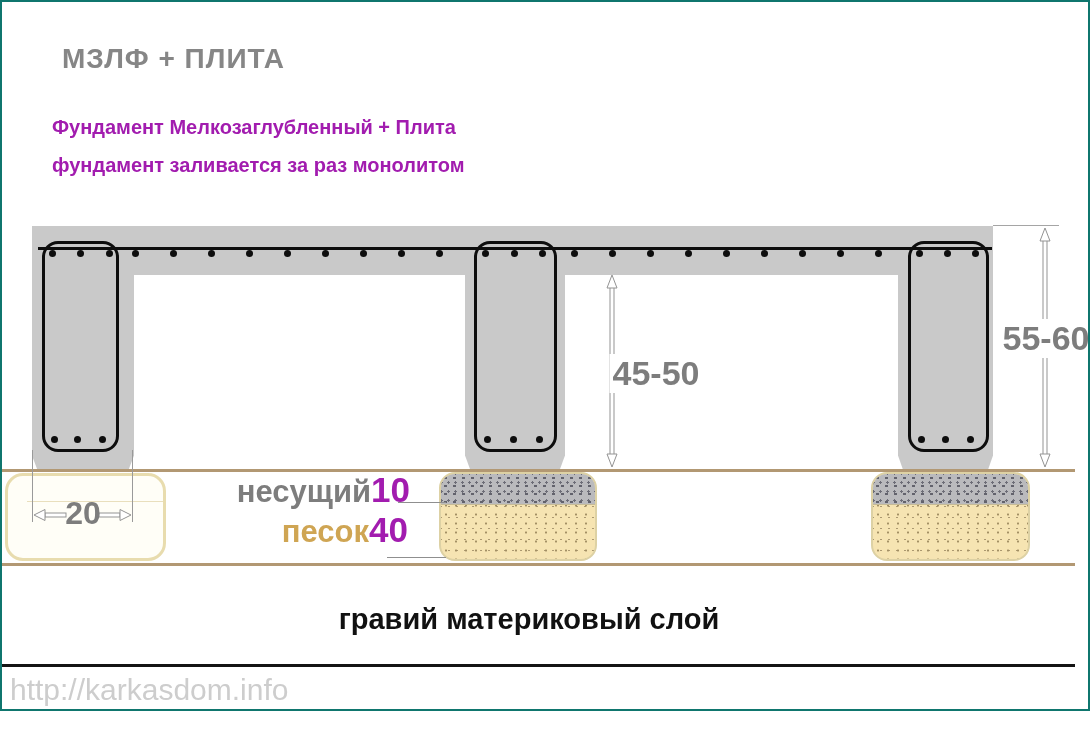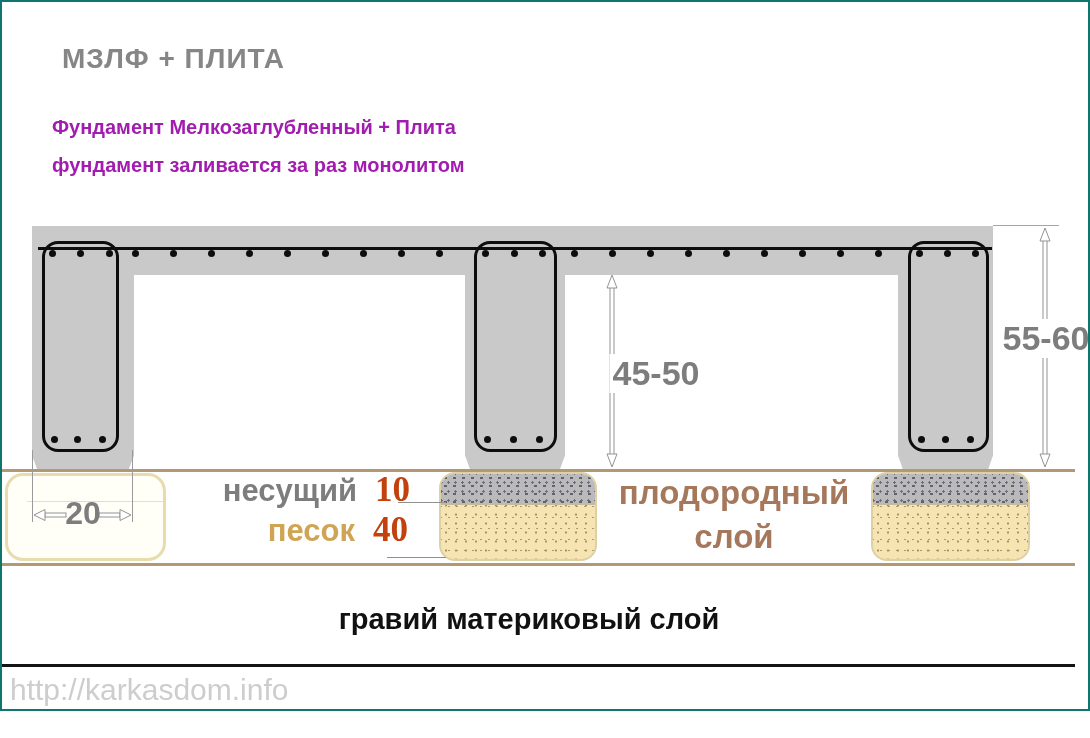--- a/index.html
+++ b/index.html
@@ -19,21 +19,21 @@
   .ground-line{background:#b29873;height:3px;}
   .black-line{background:#141414;height:3px;}
   .dim-label{font-size:34px;font-weight:bold;color:#7d7d7d;background:#fff;padding:0 3px;white-space:nowrap;}
   .dim-small{font-size:32px;font-weight:bold;color:#7d7d7d;}
   .ext-line-v{width:1px;background:#9a9a9a;}
   .ext-line-h{height:1px;background:#a5a5a5;}
   .leader{height:1px;background:#8f8f8f;}
   .soil-row{white-space:nowrap;text-align:right;}
   .soil-name{font-size:31px;font-weight:bold;color:#7d7d7d;}
   .soil-name.sand{color:#cfa553;}
-  .soil-val{font-size:35px;font-weight:bold;color:#c2410c;margin-left:18px;font-family:Liberation Serif, serif;}
+  .soil-val{font-size:35px;font-weight:bold;color:#a21caf;margin-left:0;}
   .fertile{font-size:33px;font-weight:bold;color:#a5785c;text-align:center;line-height:44px;}
   .bearing{font-size:29px;font-weight:bold;color:#111;text-align:center;}
   .watermark{font-size:30px;color:#cdcdcd;}
   .pad{
     border:2px solid #ddd1a4;border-radius:16px;overflow:hidden;box-sizing:border-box;
     background-color:#f6e4b2;
     background-image:radial-gradient(circle,#a39064 1px,transparent 1.2px),
                      radial-gradient(circle,#ab9870 0.9px,transparent 1.1px);
     background-size:10px 9px,8px 11px;background-position:0 0,4px 5px;
   }
@@ -153,23 +153,19 @@
 
   <div class="abs soil-row" style="right:678px;top:468px;">
     <span class="soil-name">несущий</span><span class="soil-val">10</span>
   </div>
   <div class="abs leader" style="left:396px;top:500px;width:48px;"></div>
   <div class="abs soil-row" style="right:680px;top:508px;">
     <span class="soil-name sand">песок</span><span class="soil-val">40</span>
   </div>
   <div class="abs leader" style="left:385px;top:555px;width:59px;"></div>
 
-  <div class="abs fertile" style="left:595px;top:469px;width:274px;">
-    <div>плодородный</div>
-    <div>слой</div>
-  </div>
 
   <div class="abs bearing" style="left:0;top:601px;width:1054px;">гравий материковый слой</div>
 
   <div class="abs black-line" style="left:0;top:662px;width:1073px;"></div>
   <div class="abs watermark" style="left:8px;top:671px;text-align:right;">http://karkasdom.info</div>
 
 </div>
 
 </body></html>

